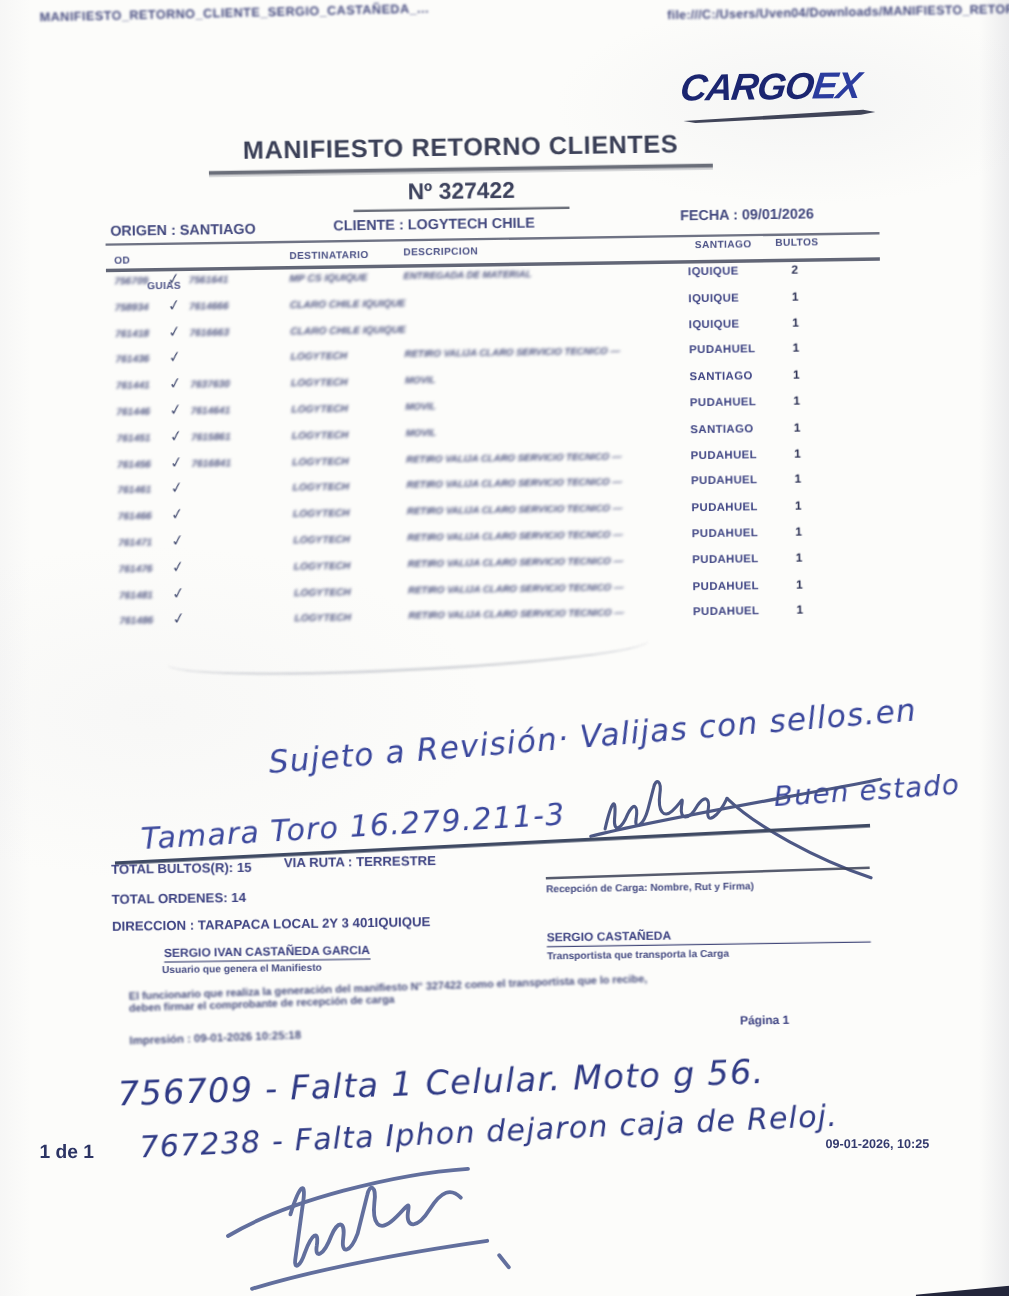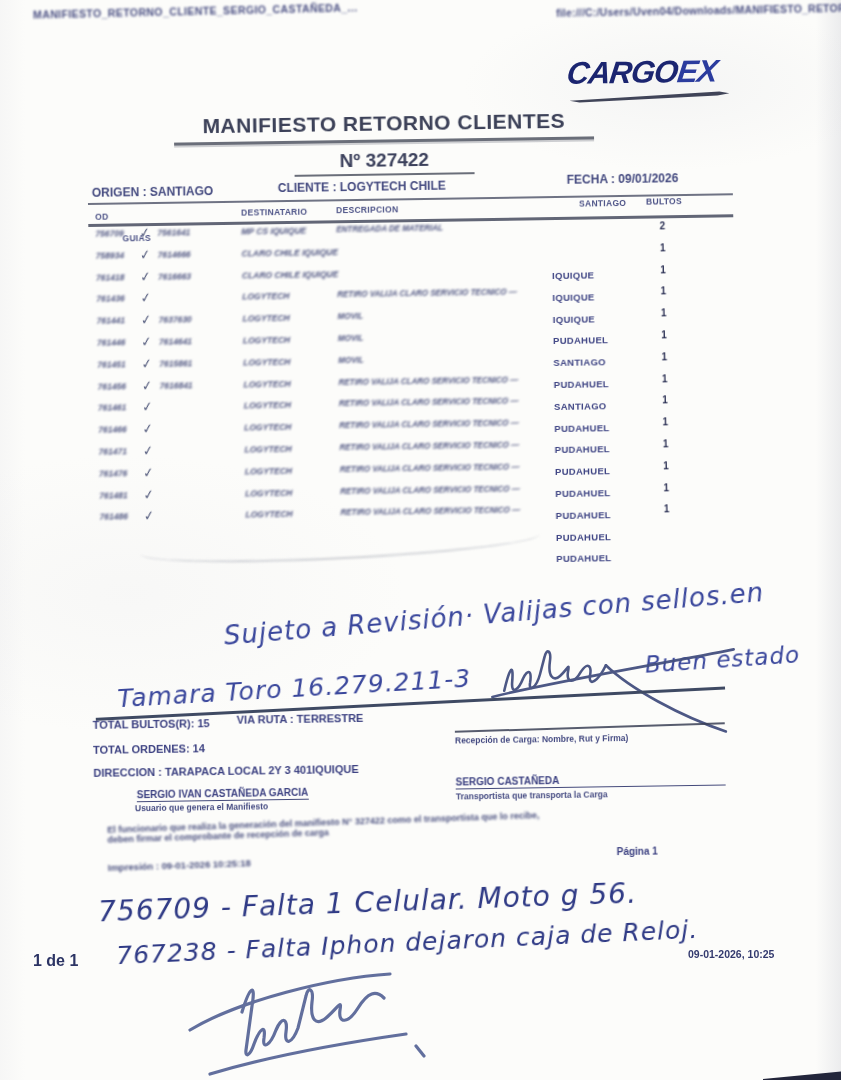--- a/index.html
+++ b/index.html
@@ -45,21 +45,21 @@
 
   
   .trows{left:100px;top:224px;width:620px;}
   .trow{position:relative;height:21.8px;}
   .cell{position:absolute;top:0;white-space:nowrap;font-weight:bold;}
   .c-od{left:0;font-size:8.5px;color:#4e5480;filter:blur(1.2px);transform:skewX(-10deg);}
   .c-check{left:44px;top:-3px;font-size:13px;color:#4d5578;filter:blur(0.5px);transform:rotate(-8deg);font-weight:normal;}
   .c-guia{left:62px;font-size:8.5px;color:#4e5480;filter:blur(1.2px);transform:skewX(-10deg);}
   .c-dest{left:146px;font-size:8.5px;color:#4e5480;filter:blur(1.2px);transform:skewX(-10deg);}
   .c-desc{left:241px;font-size:8px;color:#4e5480;filter:blur(1.2px);transform:skewX(-10deg);}
-  .c-destino{left:456px;font-size:9.5px;color:#3f4584;filter:blur(0.65px);letter-spacing:.3px;margin-top:48px;}
+  .c-destino{left:478px;font-size:9.5px;color:#3f4584;filter:blur(0.65px);letter-spacing:.3px;}
   .c-bultos{left:552px;width:30px;text-align:center;font-size:10px;color:#2e3356;filter:blur(0.35px);}
 
   .curl{left:140px;top:528px;width:400px;height:28px;border-bottom:2px solid rgba(150,155,168,.45);
         border-radius:50%;filter:blur(1px);transform:rotate(-2deg);}
 
   
   .lbl11{font-size:11px;white-space:nowrap;}
   .lbl10{font-size:10px;white-space:nowrap;}
   .lbl9{font-size:8.5px;white-space:nowrap;font-weight:bold;color:#454b82;}
   .fine{font-size:9px;line-height:11px;color:#494f7e;font-weight:bold;filter:blur(0.8px);transform:rotate(-1.1deg);white-space:nowrap;}

